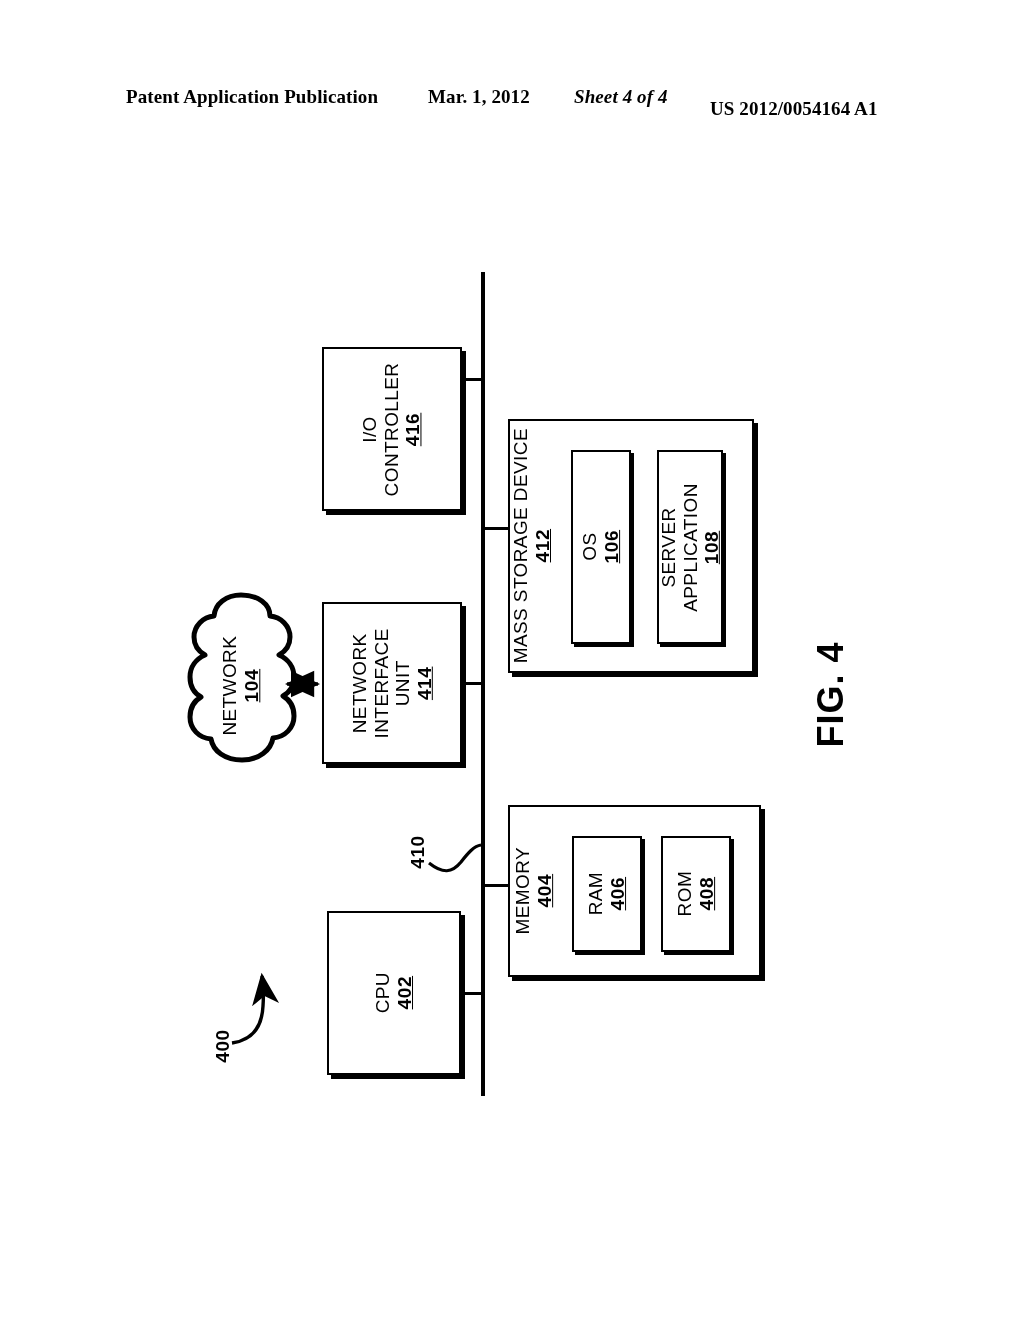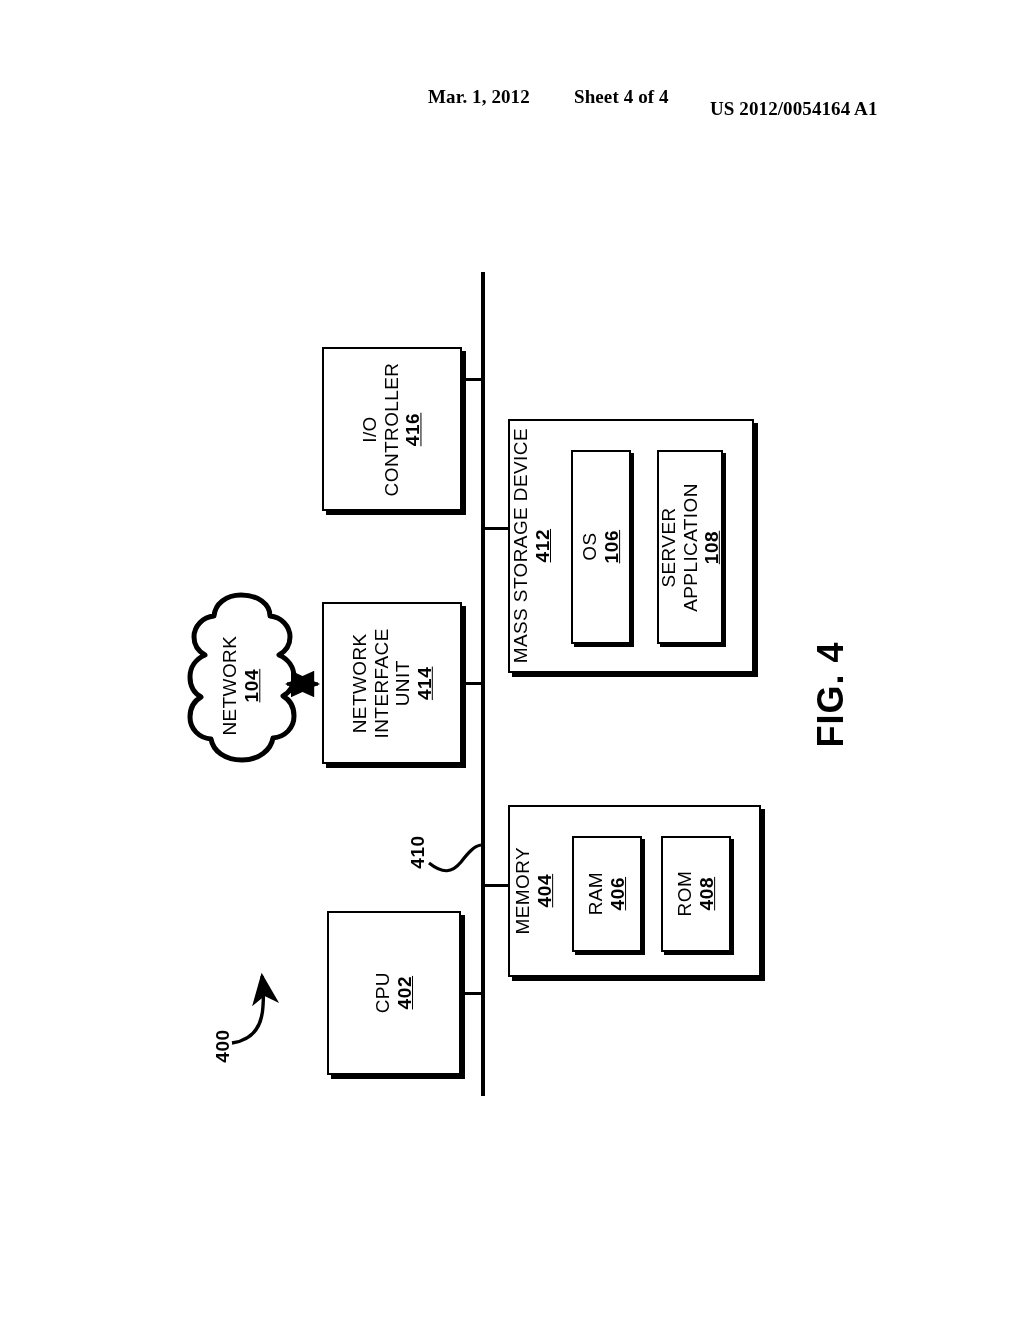--- a/index.html
+++ b/index.html
@@ -24,21 +24,21 @@
     width: 1024px;
     height: 28px;
     font-family: "Liberation Serif", serif;
     font-weight: bold;
     font-size: 19px;
     letter-spacing: 0.1px;
     white-space: nowrap;
   }
   #patent-header .hdr-pub   { position: absolute; left: 126px;  top: 0; }
   #patent-header .hdr-date  { position: absolute; left: 428px;  top: 0; }
-  #patent-header .hdr-sheet { position: absolute; left: 574px;  top: 0; }
+  #patent-header .hdr-sheet { position: absolute; left: 574px;  top: 0; font-style: italic; }
   #patent-header .hdr-num   { position: absolute; left: 710px;  top: 12px; }
 
   
   #figure {
     position: absolute;
     left: 0;
     top: 0;
     width: 1024px;
     height: 1320px;
   }
@@ -155,20 +155,21 @@
     font-family: "Liberation Sans", sans-serif;
     font-weight: bold;
     font-size: 36px;
     letter-spacing: 1px;
   }
 </style>
 </head>
 <body>
 
 <div id="patent-header">
+  <span class="hdr-pub">Patent Application Publication</span>
   <span class="hdr-date">Mar. 1, 2012</span>
   <span class="hdr-sheet">Sheet 4 of 4</span>
   <span class="hdr-num">US 2012/0054164 A1</span>
 </div>
 
 <div id="figure">
 
   <div id="bus-line"></div>
 
   <div class="stub" style="left:461px;  top:378px; width:24px;"></div>

